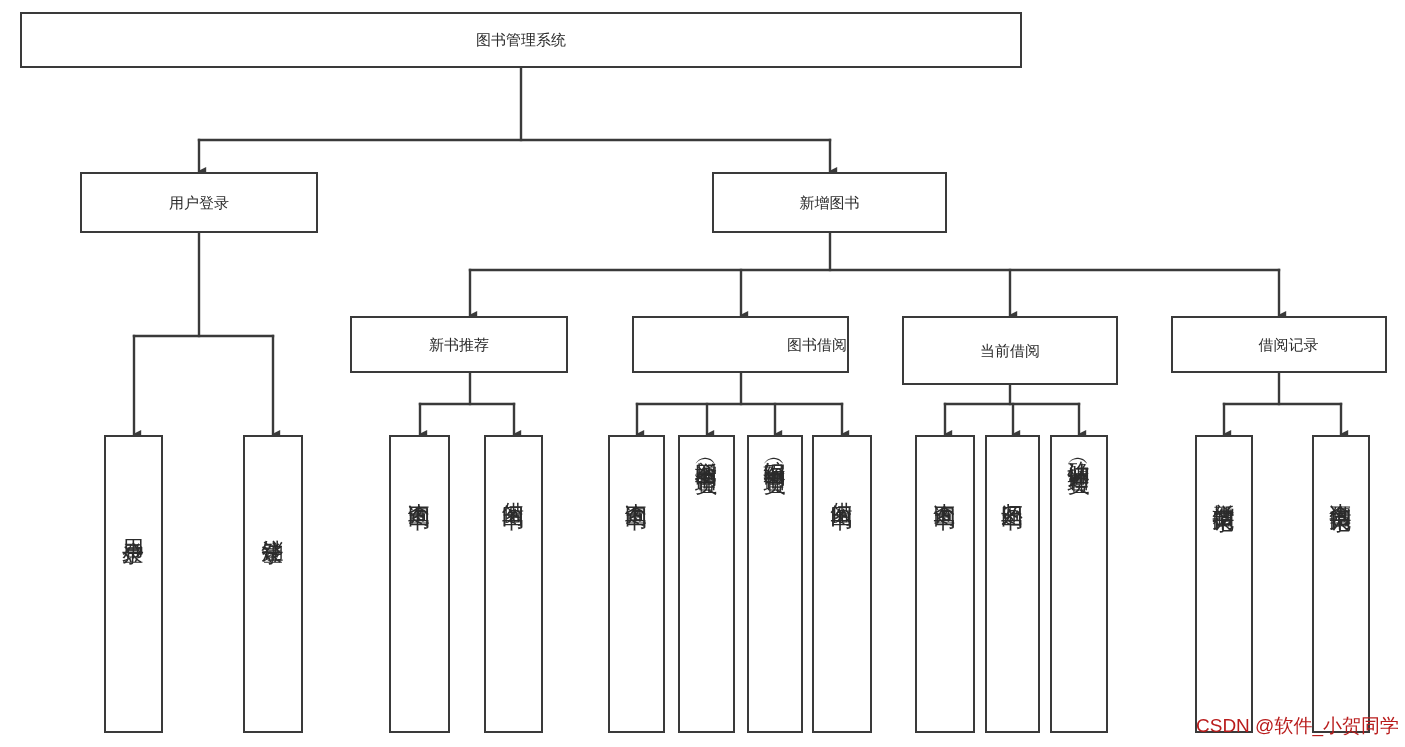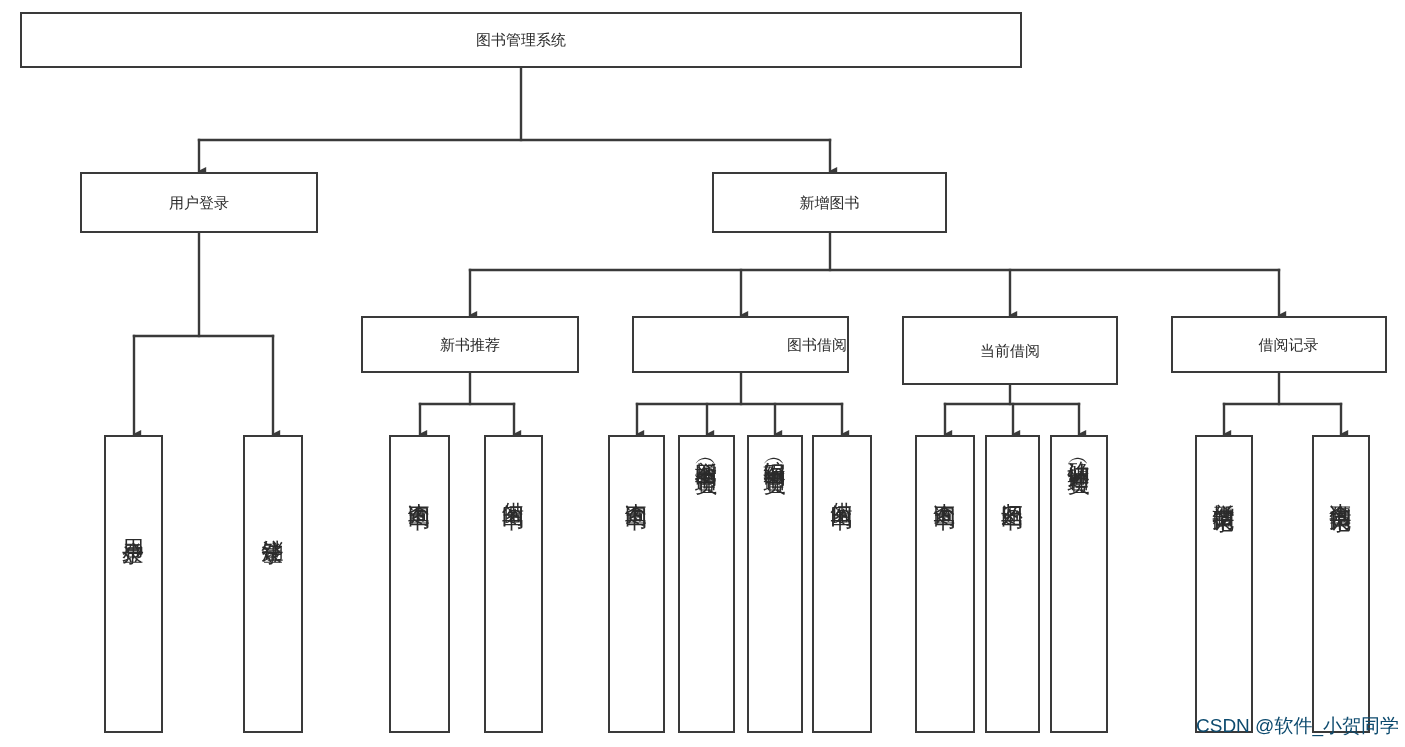--- a/index.html
+++ b/index.html
@@ -60,21 +60,21 @@
     margin-top: 78px;
   }
   .node-box.vertical.midsm .node-label {
     margin-top: 42px;
   }
   .watermark {
     position: absolute;
     left: 1196px;
     top: 713px;
     font-size: 19px;
-    color: #0c4a6e;
+    color: #b91c1c;
     white-space: nowrap;
     user-select: none;
   }
 </style>
 </head>
 <body>
 
 <div id="diagram-root">
 
   <svg id="diagram-svg" viewBox="0 0 1405 747" xmlns="http://www.w3.org/2000/svg">
@@ -123,21 +123,21 @@
   <div id="nodes-layer">
       <div class="node-box horizontal" style="left: 20px; top: 12px; width: 1002px; height: 56px;">
         <span class="node-label">图书管理系统</span>
       </div>
       <div class="node-box horizontal" style="left: 80px; top: 172px; width: 238px; height: 61px;">
         <span class="node-label">用户登录</span>
       </div>
       <div class="node-box horizontal" style="left: 712px; top: 172px; width: 235px; height: 61px;">
         <span class="node-label">新增图书</span>
       </div>
-      <div class="node-box horizontal" style="left: 361px; top: 316px; width: 218px; height: 57px;">
+      <div class="node-box horizontal" style="left: 350px; top: 316px; width: 218px; height: 57px;">
         <span class="node-label">新书推荐</span>
       </div>
       <div class="node-box horizontal" style="left: 632px; top: 316px; width: 217px; height: 57px; justify-content: flex-end;">
         <span class="node-label">图书借阅</span>
       </div>
       <div class="node-box horizontal" style="left: 902px; top: 316px; width: 216px; height: 69px;">
         <span class="node-label">当前借阅</span>
       </div>
       <div class="node-box horizontal" style="left: 1171px; top: 316px; width: 216px; height: 57px; padding-left: 19px;">
         <span class="node-label">借阅记录</span>

